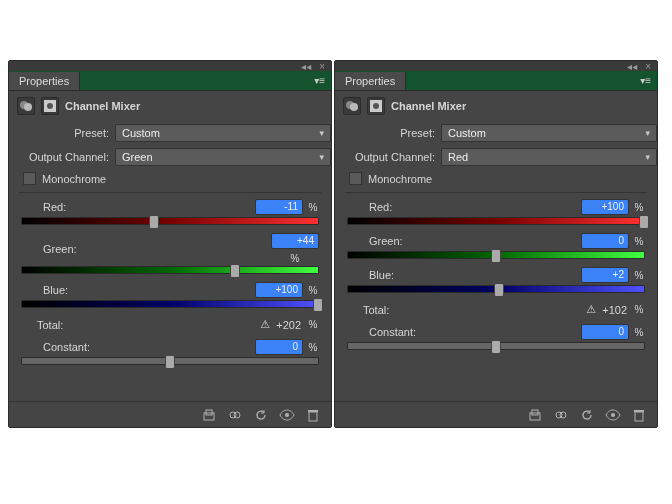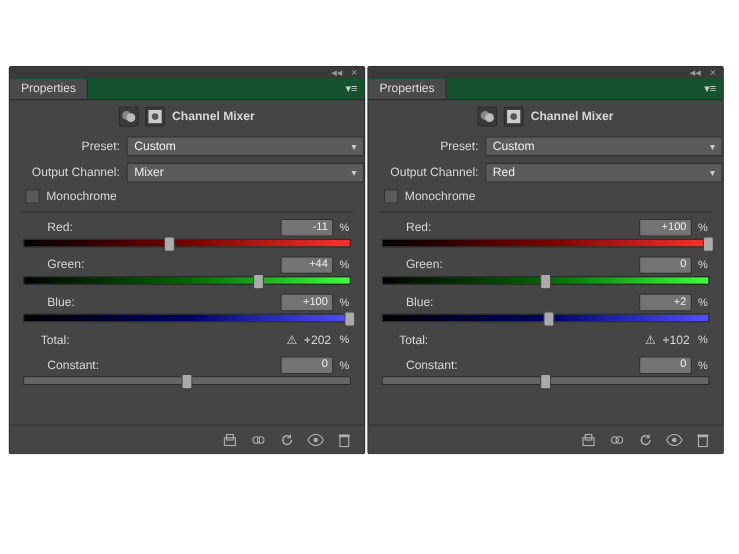--- a/index.html
+++ b/index.html
@@ -47,21 +47,20 @@
     font-size: 11px;
     color: #ddd;
   }
   .tabbar .spacer { flex: 1; }
   .tabbar .menu { padding: 0 6px; color: #ccc; font-size: 10px; }
   .header {
     display: flex;
     align-items: center;
     gap: 6px;
     padding: 6px 8px;
-    justify-content: center;
   }
   .hicon {
     width: 18px; height: 18px;
     background: #3a3a3a;
     border: 1px solid #2b2b2b;
     border-radius: 2px;
     display: flex; align-items: center; justify-content: center;
   }
   .header-title { font-weight: bold; font-size: 11px; }
   .row {
@@ -100,21 +99,21 @@
   .slider-top {
     display: flex;
     align-items: center;
     justify-content: space-between;
     font-size: 11px;
     margin-bottom: 2px;
     padding-left: 22px;
   }
   .valbox {
     width: 48px; height: 16px;
-    background: #737373;
+    background: #3b82f6;
     border: 1px solid #333;
     border-radius: 2px;
     color: #eee;
     font-size: 10px;
     text-align: right;
     padding: 1px 4px;
   }
   .pct { width:12px; text-align:center; font-size:10px; }
   .track {
     position: relative;
@@ -196,21 +195,21 @@
     <div class="row">
       <div class="label-right">Preset:</div>
       <div class="select">
         <span>Custom</span>
         <span class="caret">▾</span>
       </div>
     </div>
     <div class="row">
       <div class="label-right">Output Channel:</div>
       <div class="select">
-        <span>Mixer</span>
+        <span>Green</span>
         <span class="caret">▾</span>
       </div>
     </div>
     <div class="row" style="padding-left:14px;">
       <div class="check"></div>
       <span>Monochrome</span>
     </div>
     <div class="divline"></div>
 
   <div class="slider-row">
@@ -222,21 +221,21 @@
       </div>
     </div>
     <div class="track red">
       <div class="thumb" style="left:44.5%"></div>
     </div>
   </div>
 
   <div class="slider-row">
     <div class="slider-top">
       <span>Green:</span>
-      <div style="display:flex;align-items:center;gap:4px;">
+      <div style="display:flex;align-items:center;gap:4px;flex-direction:column;">
         <div class="valbox">+44</div>
         <span class="pct">%</span>
       </div>
     </div>
     <div class="track green">
       <div class="thumb" style="left:72%"></div>
     </div>
   </div>
 
   <div class="slider-row">

